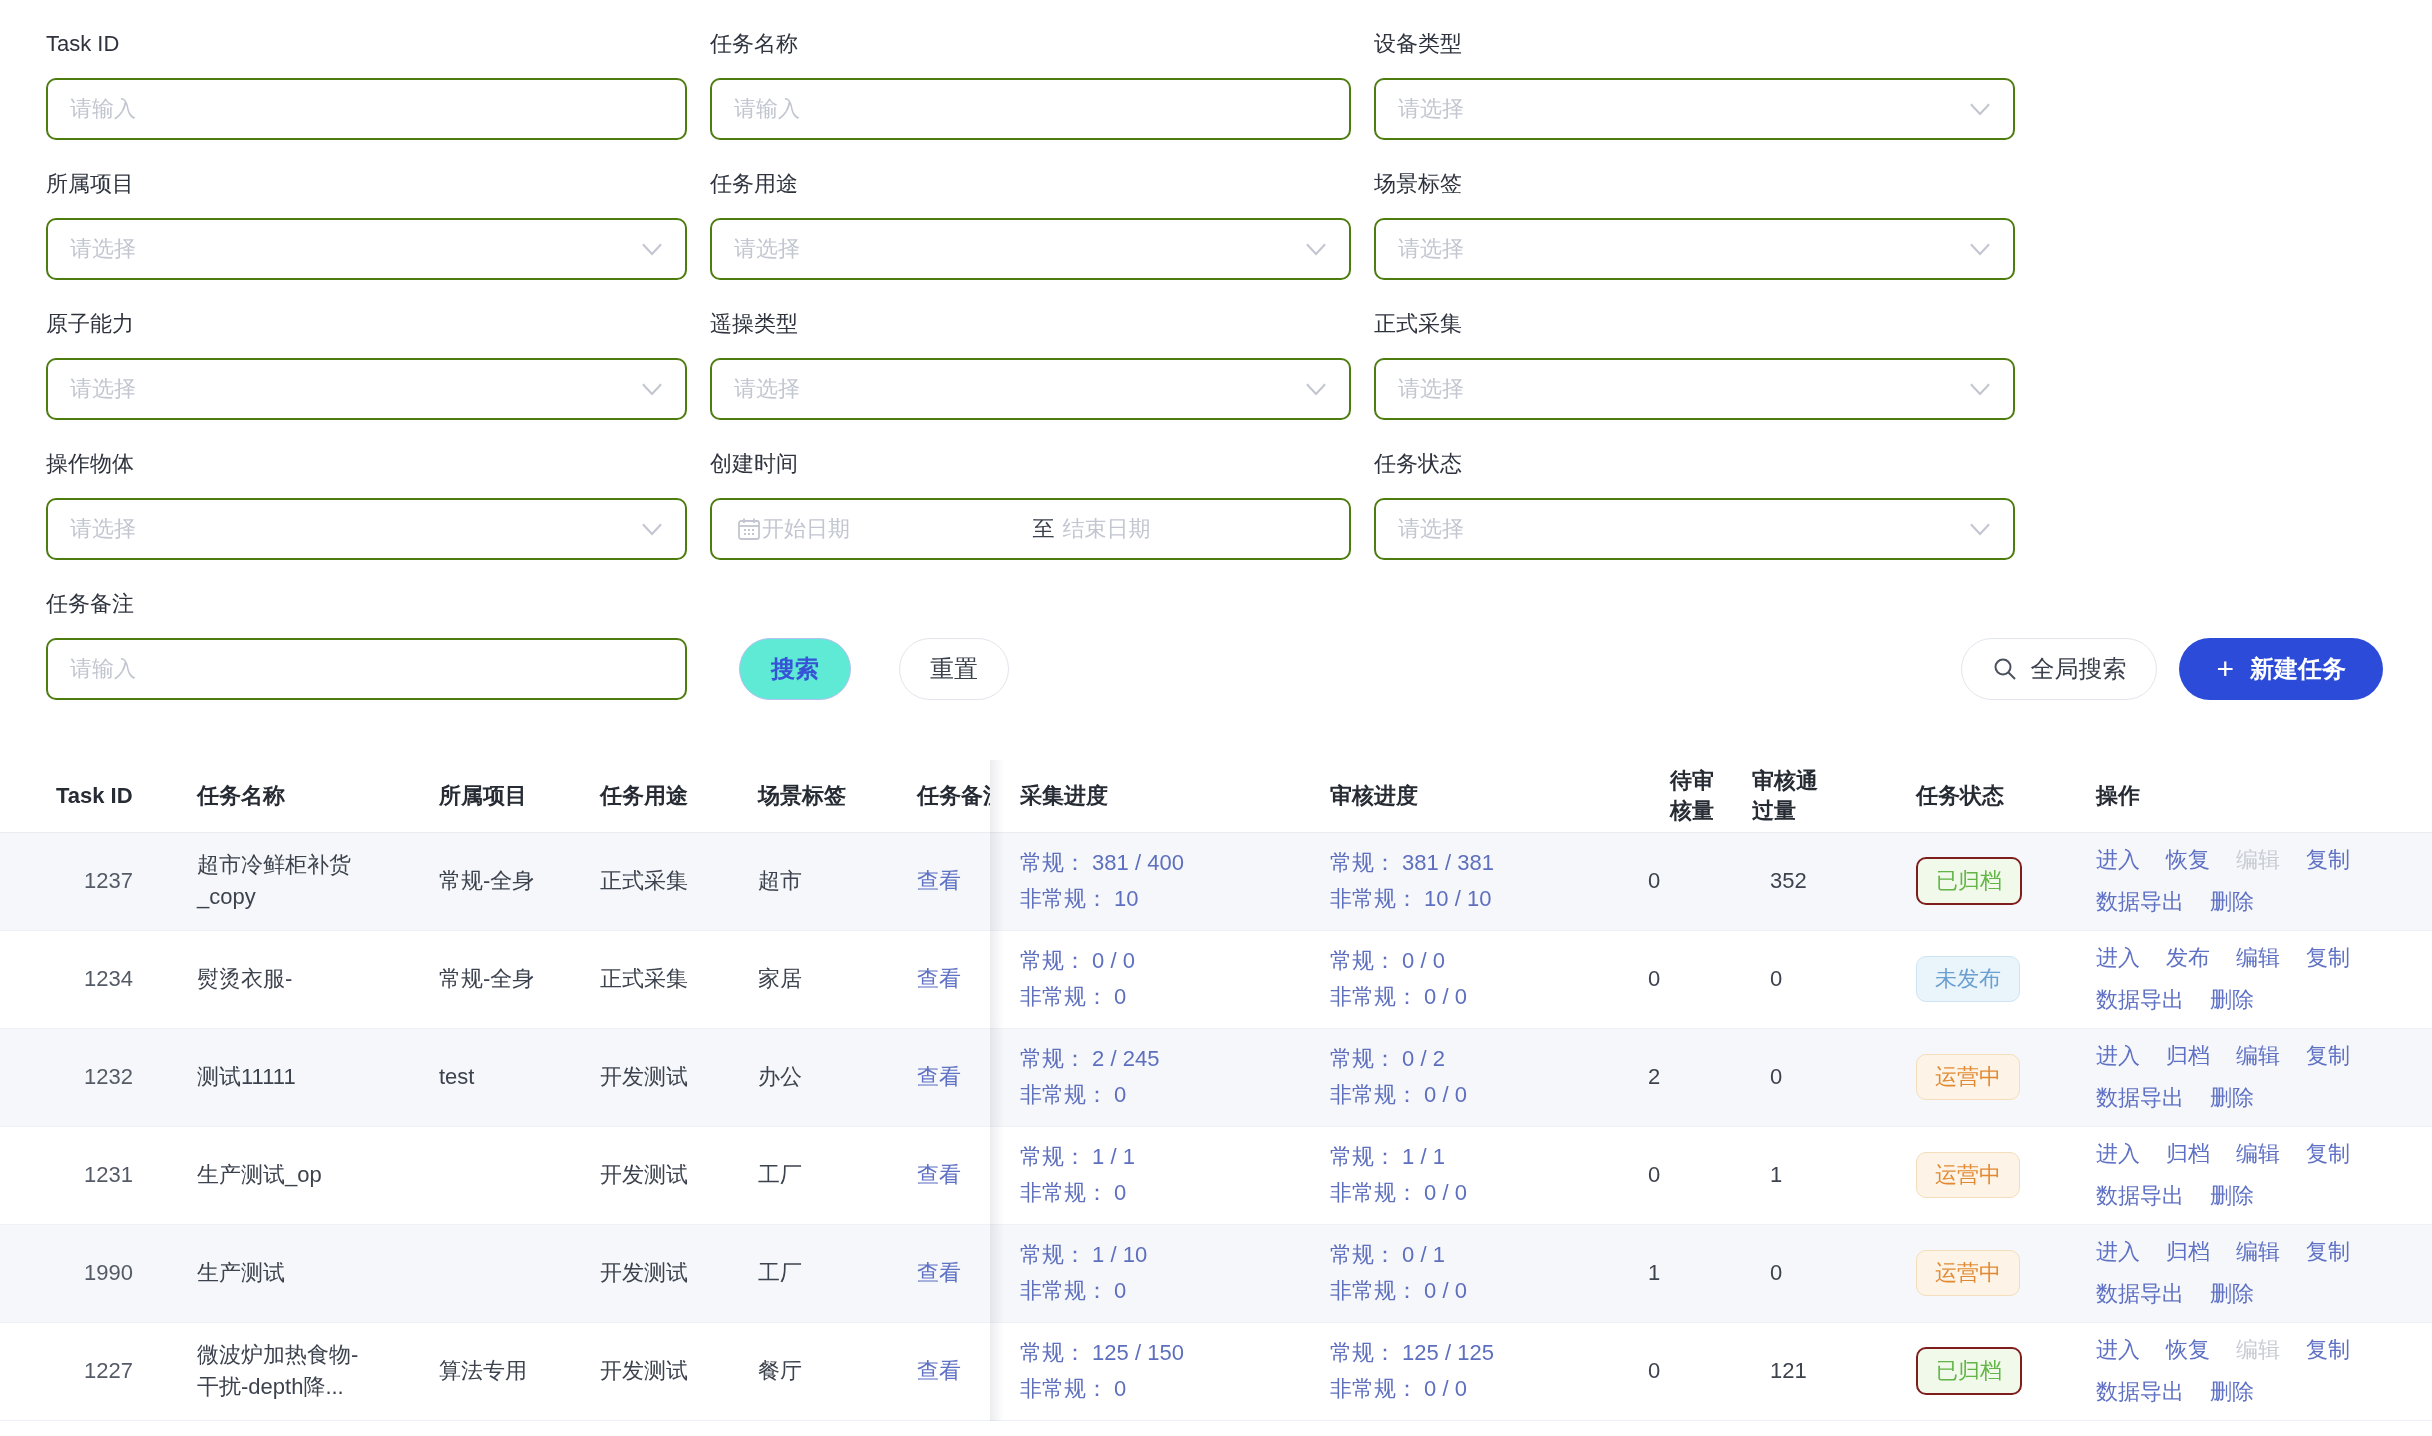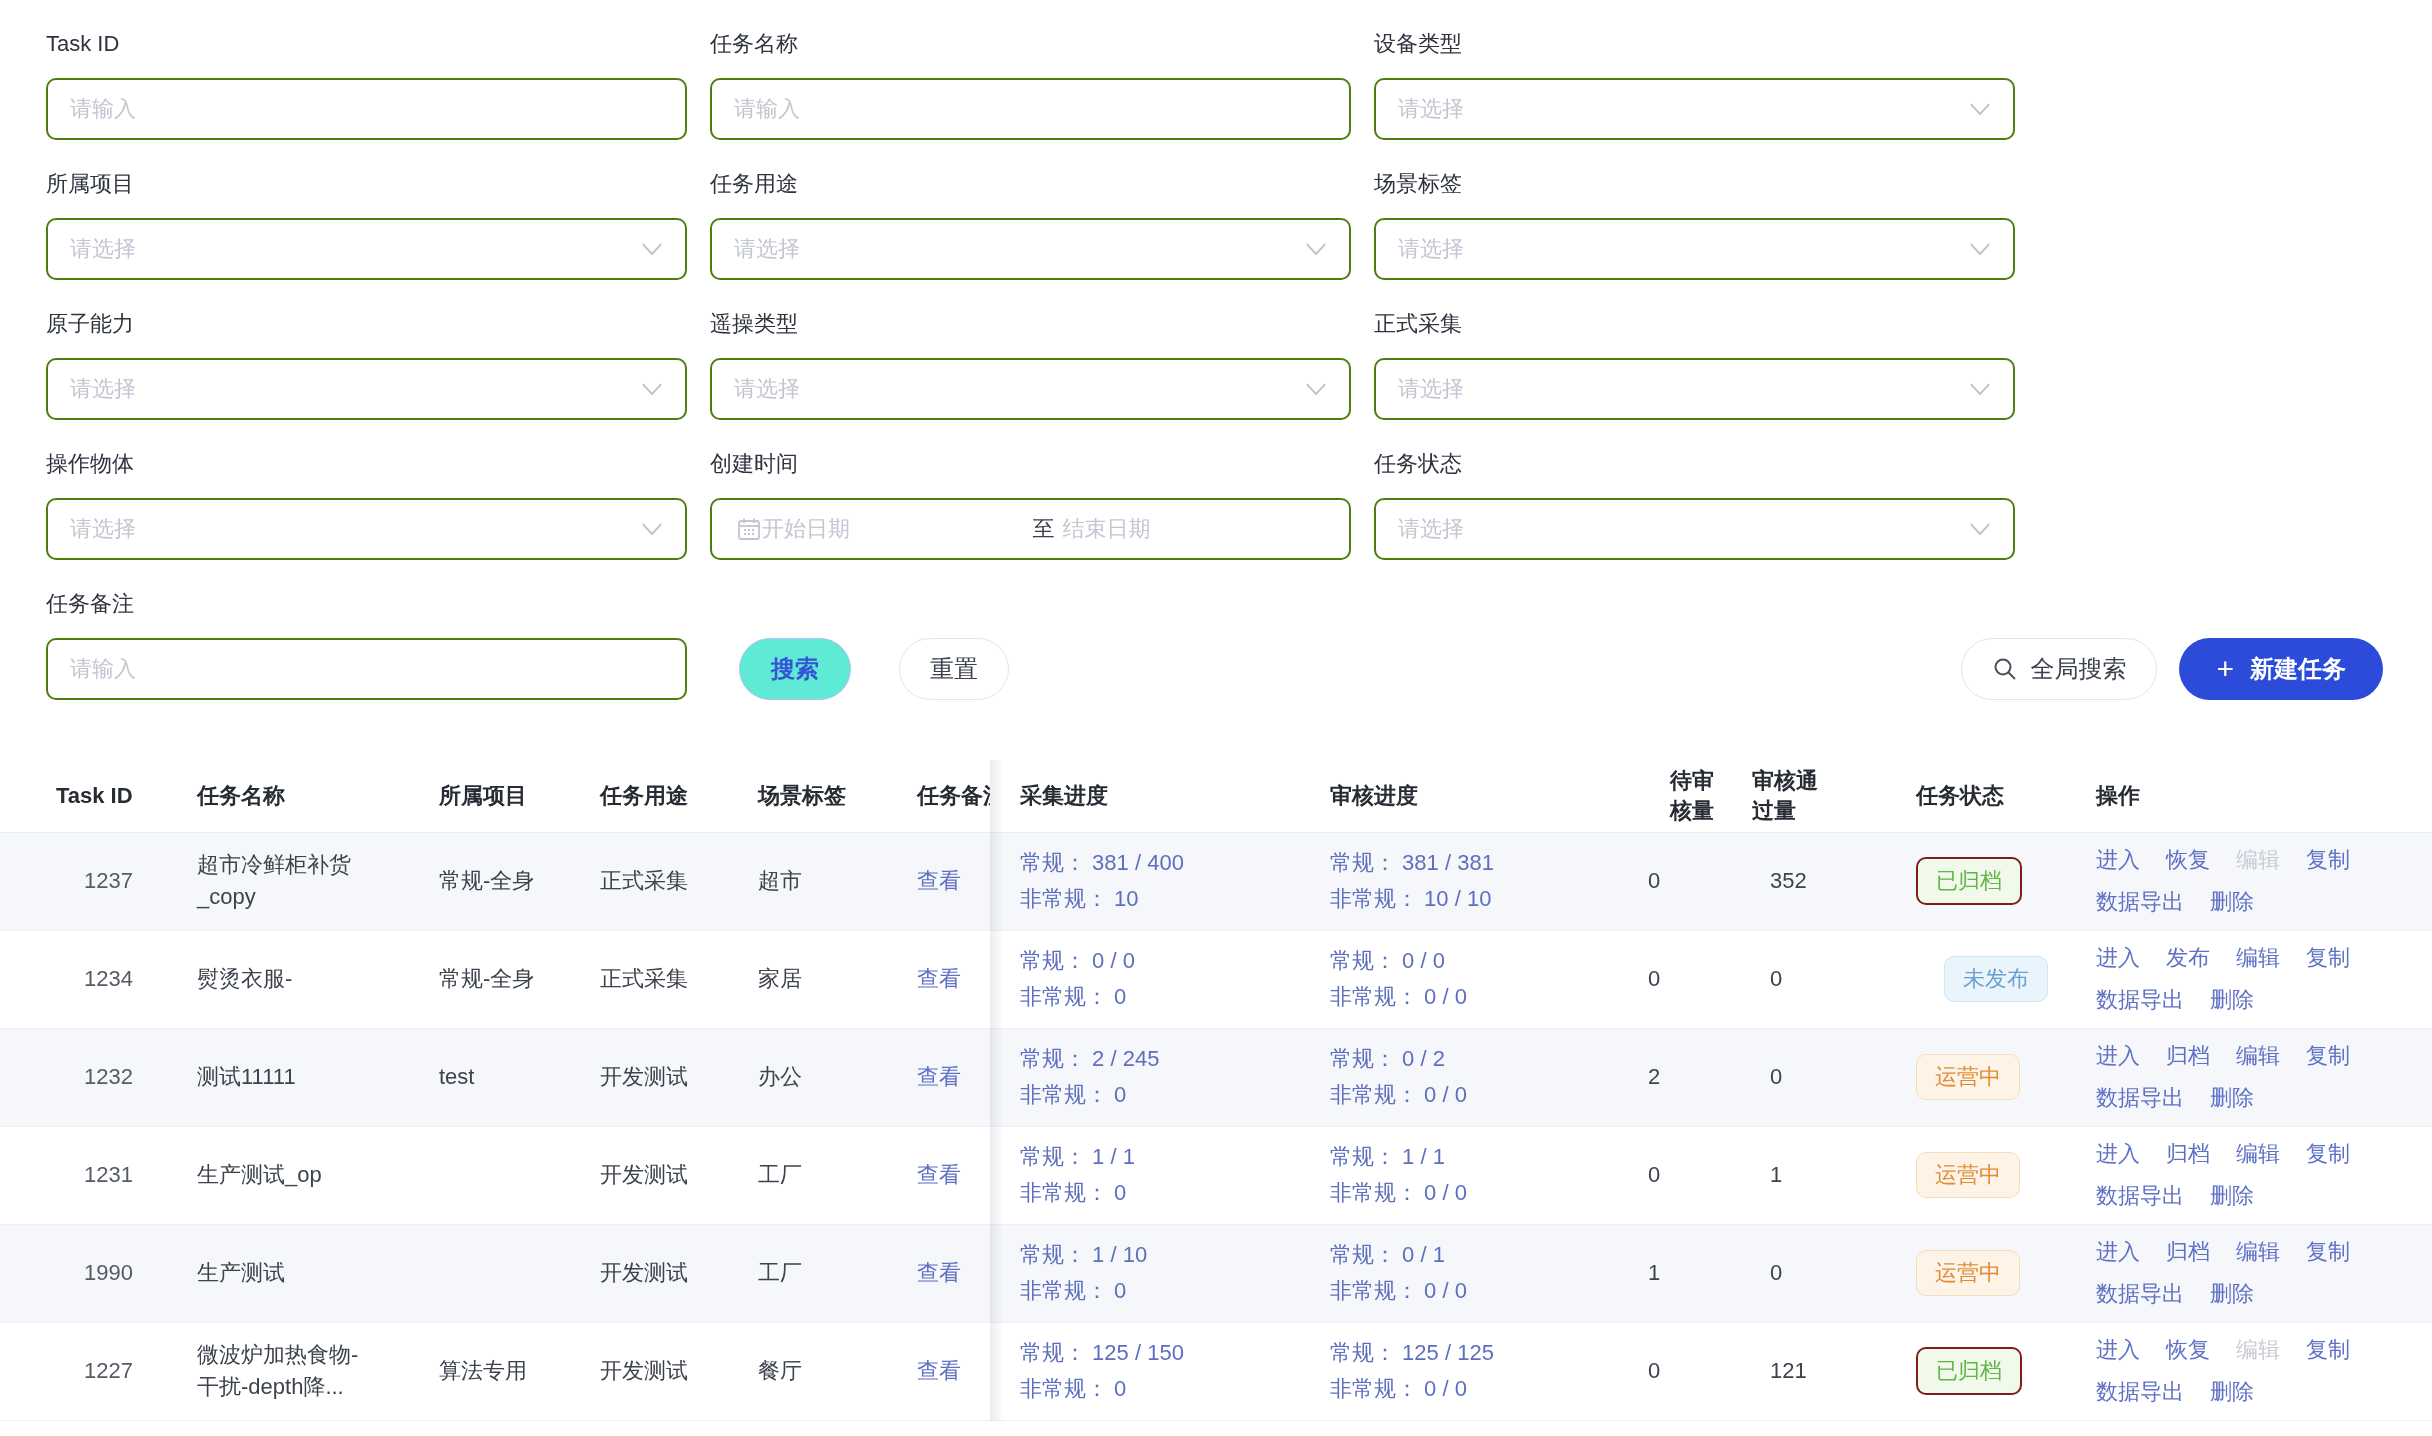--- a/index.html
+++ b/index.html
@@ -65,21 +65,21 @@
   th.c10 { padding-left:2px; } td.c10 { padding-left:20px; }
   th.c11, td.c11 { padding-left:2px; }
   th.c12, td.c12 { padding-left:2px; }
   .wrapcell { white-space:normal; word-break:break-word; }
   .link { color:#5f71c4; cursor:pointer; }
   .prog { white-space:nowrap; color:#5d6fbe; }
   .prog div { line-height:36px; }
   .badge { display:inline-block; padding:7px 18px; border-radius:10px; font-size:22px;
     line-height:30px; white-space:nowrap; }
   .badge.green { color:#62b546; background:#f0f9ea; border:2px solid #7f1d1d; }
-  .badge.blue { color:#6b9fd0; background:#e9f4fb; border:1px solid #cfe4f4;margin-left:28px; }
+  .badge.blue { color:#6b9fd0; background:#e9f4fb; border:1px solid #cfe4f4; }
   .badge.orange { color:#e18a33; background:#fdf4e7; border:1px solid #f3ddba; }
   .actions { display:flex; flex-wrap:wrap; column-gap:26px; row-gap:8px;
     max-width:294px; line-height:34px; }
   .alink { color:#5f71c4; cursor:pointer; white-space:nowrap; }
   .alink.disabled { color:#c8cbd4; cursor:default; }
 </style>
 </head>
 <body>
 
 <div class="fgrid">

